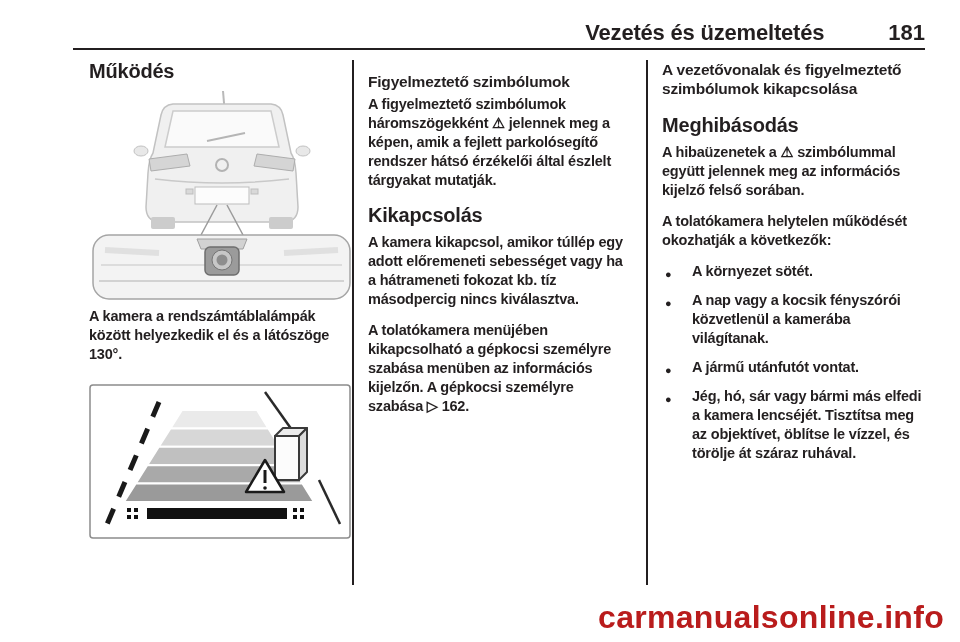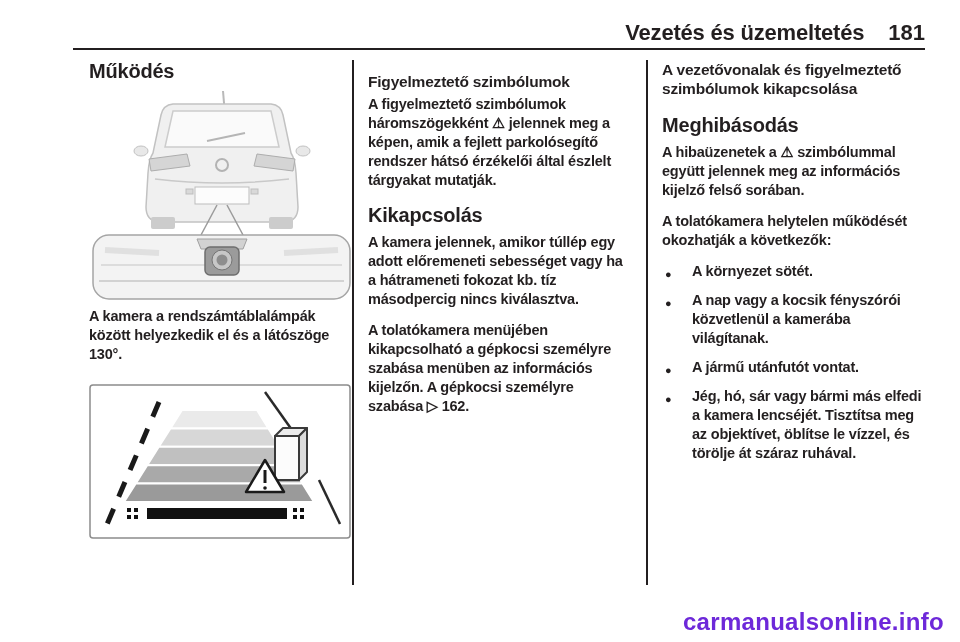--- a/index.html
+++ b/index.html
@@ -1,40 +1,40 @@
 <!DOCTYPE html>
 <html><head>
 <meta charset="utf-8">
 <style>
   html,body{margin:0;padding:0;}
   body{
     width:960px;height:642px;background:#ffffff;position:relative;overflow:hidden;
     font-family:"Liberation Sans", sans-serif;color:#231f20;
   }
   .hdr{position:absolute;top:20px;left:73px;width:852px;display:flex;justify-content:flex-end;align-items:baseline;}
-  .hdr-title{font-size:22px;font-weight:700;margin-right:24px;letter-spacing:-0.2px;}
+  .hdr-title{font-size:22px;font-weight:700;margin-right:64px;letter-spacing:-0.2px;}
   .hdr-page{font-size:22px;font-weight:700;}
   .hdr-rule{position:absolute;top:48px;left:73px;width:852px;height:2px;background:#231f20;}
   .vrule{position:absolute;top:60px;width:2px;height:525px;background:#231f20;}
   #vrule1{left:352px;}
   #vrule2{left:646px;}
   .col{position:absolute;top:60px;}
   #col-left{left:89px;width:265px;}
   #col-mid{left:368px;width:262px;}
   #col-right{left:662px;width:261px;}
   .h-section{font-size:20px;font-weight:700;margin:0 0 6px;letter-spacing:-0.2px;}
   .h-sub{font-size:15.5px;font-weight:700;margin:12px 0 4px;line-height:19px;letter-spacing:-0.2px;}
   p.body{font-size:14.5px;line-height:19px;font-weight:600;margin:0 0 12px;letter-spacing:-0.2px;}
   .caption{margin-top:10px;}
   figure{margin:0;}
   #figure2{margin-top:20px;}
   ul.bullets{list-style:none;margin:4px 0 0;padding:0;}
   ul.bullets li{position:relative;padding-left:30px;margin-bottom:10px;font-size:14.5px;line-height:19px;font-weight:600;letter-spacing:-0.2px;}
   ul.bullets li::before{content:"●";position:absolute;left:3px;top:3px;font-size:11px;}
-  .watermark{position:absolute;right:16px;bottom:6px;font-size:24px;font-weight:600;color:#6d28d9;letter-spacing:0.3px;}
+  .watermark{position:absolute;right:16px;bottom:6px;font-size:32px;font-weight:600;color:#b91c1c;letter-spacing:0.3px;}
 </style>
 </head>
 <body>
 
 <div class="hdr">
   <span class="hdr-title">Vezetés és üzemeltetés</span>
   <span class="hdr-page">181</span>
 </div>
 <div class="hdr-rule"></div>
 
@@ -112,21 +112,21 @@
         <circle cx="176" cy="104" r="1.8" fill="#1a1a1a"></circle>
       </g>
     </svg>
   </figure>
 </div>
 
 <div class="col" id="col-mid">
   <h3 class="h-sub">Figyelmeztető szimbólumok</h3>
   <p class="body">A figyelmeztető szimbólumok háromszögekként ⚠ jelennek meg a képen, amik a fejlett parkolósegítő rendszer hátsó érzékelői által észlelt tárgyakat mutatják.</p>
   <h2 class="h-section" style="margin-top:14px;">Kikapcsolás</h2>
-  <p class="body">A kamera jelennek, amikor túllép egy adott előremeneti sebességet vagy ha a hátrameneti fokozat kb. tíz másodpercig nincs kiválasztva.</p>
+  <p class="body">A kamera kikapcsol, amikor túllép egy adott előremeneti sebességet vagy ha a hátrameneti fokozat kb. tíz másodpercig nincs kiválasztva.</p>
   <p class="body">A tolatókamera menüjében kikapcsolható a gépkocsi személyre szabása menüben az információs kijelzőn. A gépkocsi személyre szabása ▷ 162.</p>
 </div>
 
 <div class="col" id="col-right">
   <h3 class="h-sub" style="margin-top:0;">A vezetővonalak és figyelmeztető szimbólumok kikapcsolása</h3>
   <h2 class="h-section" style="margin-top:16px;">Meghibásodás</h2>
   <p class="body">A hibaüzenetek a ⚠ szimbólummal együtt jelennek meg az információs kijelző felső sorában.</p>
   <p class="body">A tolatókamera helytelen működését okozhatják a következők:</p>
   <ul class="bullets">
     <li>A környezet sötét.</li>

